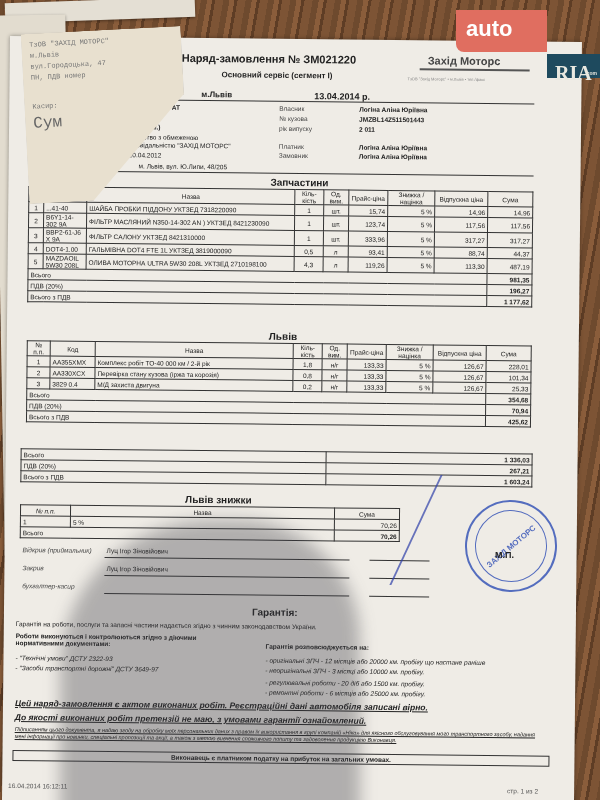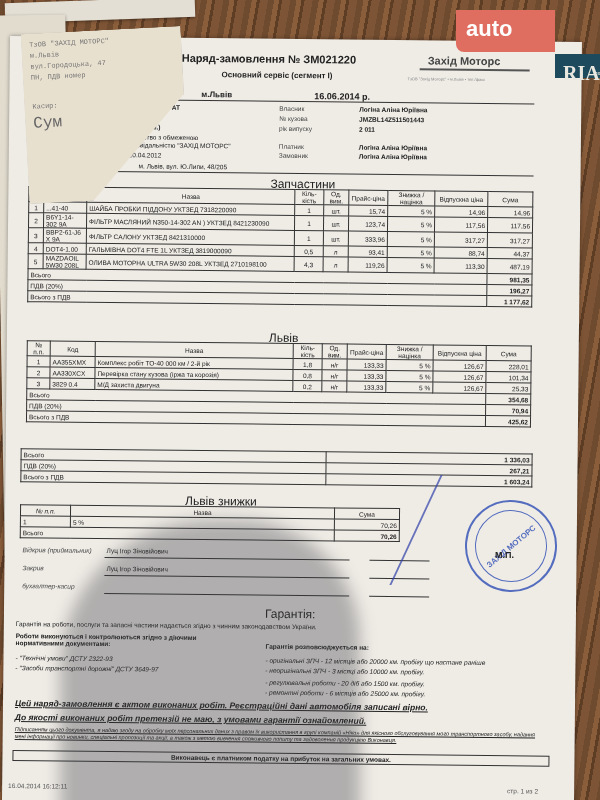--- a/index.html
+++ b/index.html
@@ -21,23 +21,23 @@
   .title{font-weight:bold;font-size:11px;}
   .brand{font-weight:bold;font-size:11px;color:#444;}
   .small{font-size:6.5px;}
   .lbl{font-size:6.5px;color:#444;}
   .val{font-size:6.5px;color:#222;}
   table{border-collapse:collapse;position:absolute;font-size:6.5px;}
   td,th{border:1px solid #333;padding:0 2px;height:10px;vertical-align:middle;}
   th{font-weight:normal;text-align:center;font-size:6.5px;line-height:7px;}
   .num{text-align:right;}
   .ctr{text-align:center;}
-  .sec{font-weight:normal;font-size:12px;}
+  .sec{font-weight:bold;font-size:10px;}
   .logo{position:absolute;left:456px;top:10px;height:42px;display:flex;}
-  .logo .a{background:#e06e60;color:#fff;font-size:22px;font-weight:bold;padding:6px 10px 0 10px;width:99px;box-sizing:border-box;border-radius:0 0 0 8px;}
+  .logo .a{background:#e06e60;color:#fff;font-size:22px;font-weight:bold;padding:6px 10px 0 10px;width:91px;box-sizing:border-box;border-radius:0 0 0 8px;}
   .logo .r{background:#1e4a5e;color:#e8e8e0;font-size:20px;font-weight:bold;font-family:"Liberation Serif",serif;padding:8px 8px 16px 8px;width:56px;box-sizing:border-box;position:relative;margin-top:44px;}
   .logo .r small{position:absolute;right:6px;bottom:2px;font-size:5px;font-family:"Liberation Sans",sans-serif;}
   .stamp{position:absolute;left:465px;top:500px;width:88px;height:88px;border:2px solid #3a57b8;border-radius:50%;
     color:#3a57b8;font-size:8px;font-weight:bold;display:flex;align-items:center;justify-content:center;transform:rotate(-40deg);opacity:.85;}
   .stamp:before{content:"";position:absolute;inset:8px;border:1px solid #3a57b8;border-radius:50%;}
   .sig{position:absolute;left:415px;top:475px;width:60px;height:110px;border-left:2px solid #2d3fa8;transform:skewX(-25deg);opacity:.7;}
   .ul{text-decoration:underline;font-style:italic;font-weight:bold;}
   .line{position:absolute;border-bottom:1px solid #333;}
 </style>
 </head>
@@ -48,21 +48,21 @@
 <div class="back-paper" style="left:0;top:15px;width:70px;height:540px;transform:rotate(-1deg);background:#e2dccf"></div>
 
 <div class="paper">
 
   <div class="abs title" style="left:172px;top:14px">Наряд-замовлення № ЗМ021220</div>
   <div class="abs brand" style="left:418px;top:14px">Захід Моторс</div>
   <div class="abs" style="left:410px;top:28px;width:110px;border-top:2px solid #555"></div>
   <div class="abs small" style="left:398px;top:36px;width:140px;color:#888;font-size:4px;line-height:5px">ТзОВ "Захід Моторс" • м.Львів • тел./факс</div>
   <div class="abs" style="left:212px;top:32px;font-weight:bold;font-size:8px">Основний сервіс (сегмент І)</div>
   <div class="abs" style="left:192px;top:52px;font-weight:bold;font-size:8px">м.Львів</div>
-  <div class="abs" style="left:305px;top:52px;font-weight:bold;font-size:9px">16.06.2014 р.</div>
+  <div class="abs" style="left:305px;top:52px;font-weight:bold;font-size:9px">13.04.2014 р.</div>
   <div class="line" style="left:100px;top:62px;width:425px"></div>
 
   <div class="abs val" style="left:130px;top:66px;font-weight:bold">а 3 1.6 HB AT</div>
   <div class="abs val" style="left:130px;top:76px;font-weight:bold">УСО</div>
   <div class="abs val" style="left:130px;top:86px;font-weight:bold">6 ( км.)</div>
   <div class="abs val" style="left:120px;top:96px">вариство з обмеженою</div>
   <div class="abs val" style="left:120px;top:104px">дповідальністю "ЗАХІД МОТОРС"</div>
   <div class="abs val" style="left:120px;top:114px">20.04.2012</div>
   <div class="abs val" style="left:130px;top:125px">м. Львів, вул. Ю.Липи, 48/205</div>
   <div class="line" style="left:100px;top:134px;width:425px"></div>
@@ -266,21 +266,21 @@
   <div class="line" style="left:100px;top:520px;width:245px"></div>
   <div class="line" style="left:365px;top:520px;width:60px"></div>
   <div class="abs lbl" style="left:18px;top:528px;font-style:italic">Закрив</div>
   <div class="abs val" style="left:102px;top:528px">Луц Ігор Зіновійович</div>
   <div class="line" style="left:100px;top:538px;width:245px"></div>
   <div class="line" style="left:365px;top:538px;width:60px"></div>
   <div class="abs lbl" style="left:18px;top:546px;font-style:italic">бухгалтер-касир</div>
   <div class="line" style="left:100px;top:556px;width:245px"></div>
   <div class="line" style="left:365px;top:556px;width:60px"></div>
 
-  <div class="abs sec" style="left:261px;top:568px">Гарантія:</div>
+  <div class="abs sec" style="left:248px;top:568px">Гарантія:</div>
   <div class="abs small" style="left:12px;top:584px">Гарантія на роботи, послуги та запасні частини надається згідно з чинним законодавством України.</div>
   <div class="abs small" style="left:12px;top:596px;width:230px;font-weight:bold">Роботи виконуються і контролюються згідно з діючими нормативними документами:</div>
   <div class="abs small" style="left:12px;top:618px;font-style:italic">- "Технічні умови" ДСТУ 2322-93</div>
   <div class="abs small" style="left:12px;top:628px;font-style:italic">- "Засоби транспортні дорожні" ДСТУ 3649-97</div>
   <div class="abs small" style="left:262px;top:604px;font-weight:bold">Гарантія розповсюджується на:</div>
   <div class="abs small" style="left:262px;top:618px;font-style:italic">- оригінальні ЗПЧ - 12 місяців або 20000 км. пробігу що настане раніше</div>
   <div class="abs small" style="left:262px;top:628px;font-style:italic">- неоригінальні ЗПЧ - 3 місяці або 10000 км. пробігу.</div>
   <div class="abs small" style="left:262px;top:640px;font-style:italic">- регулювальні роботи - 20 діб або 1500 км. пробігу.</div>
   <div class="abs small" style="left:262px;top:650px;font-style:italic">- ремонтні роботи - 6 місяців або 25000 км. пробігу.</div>
 

